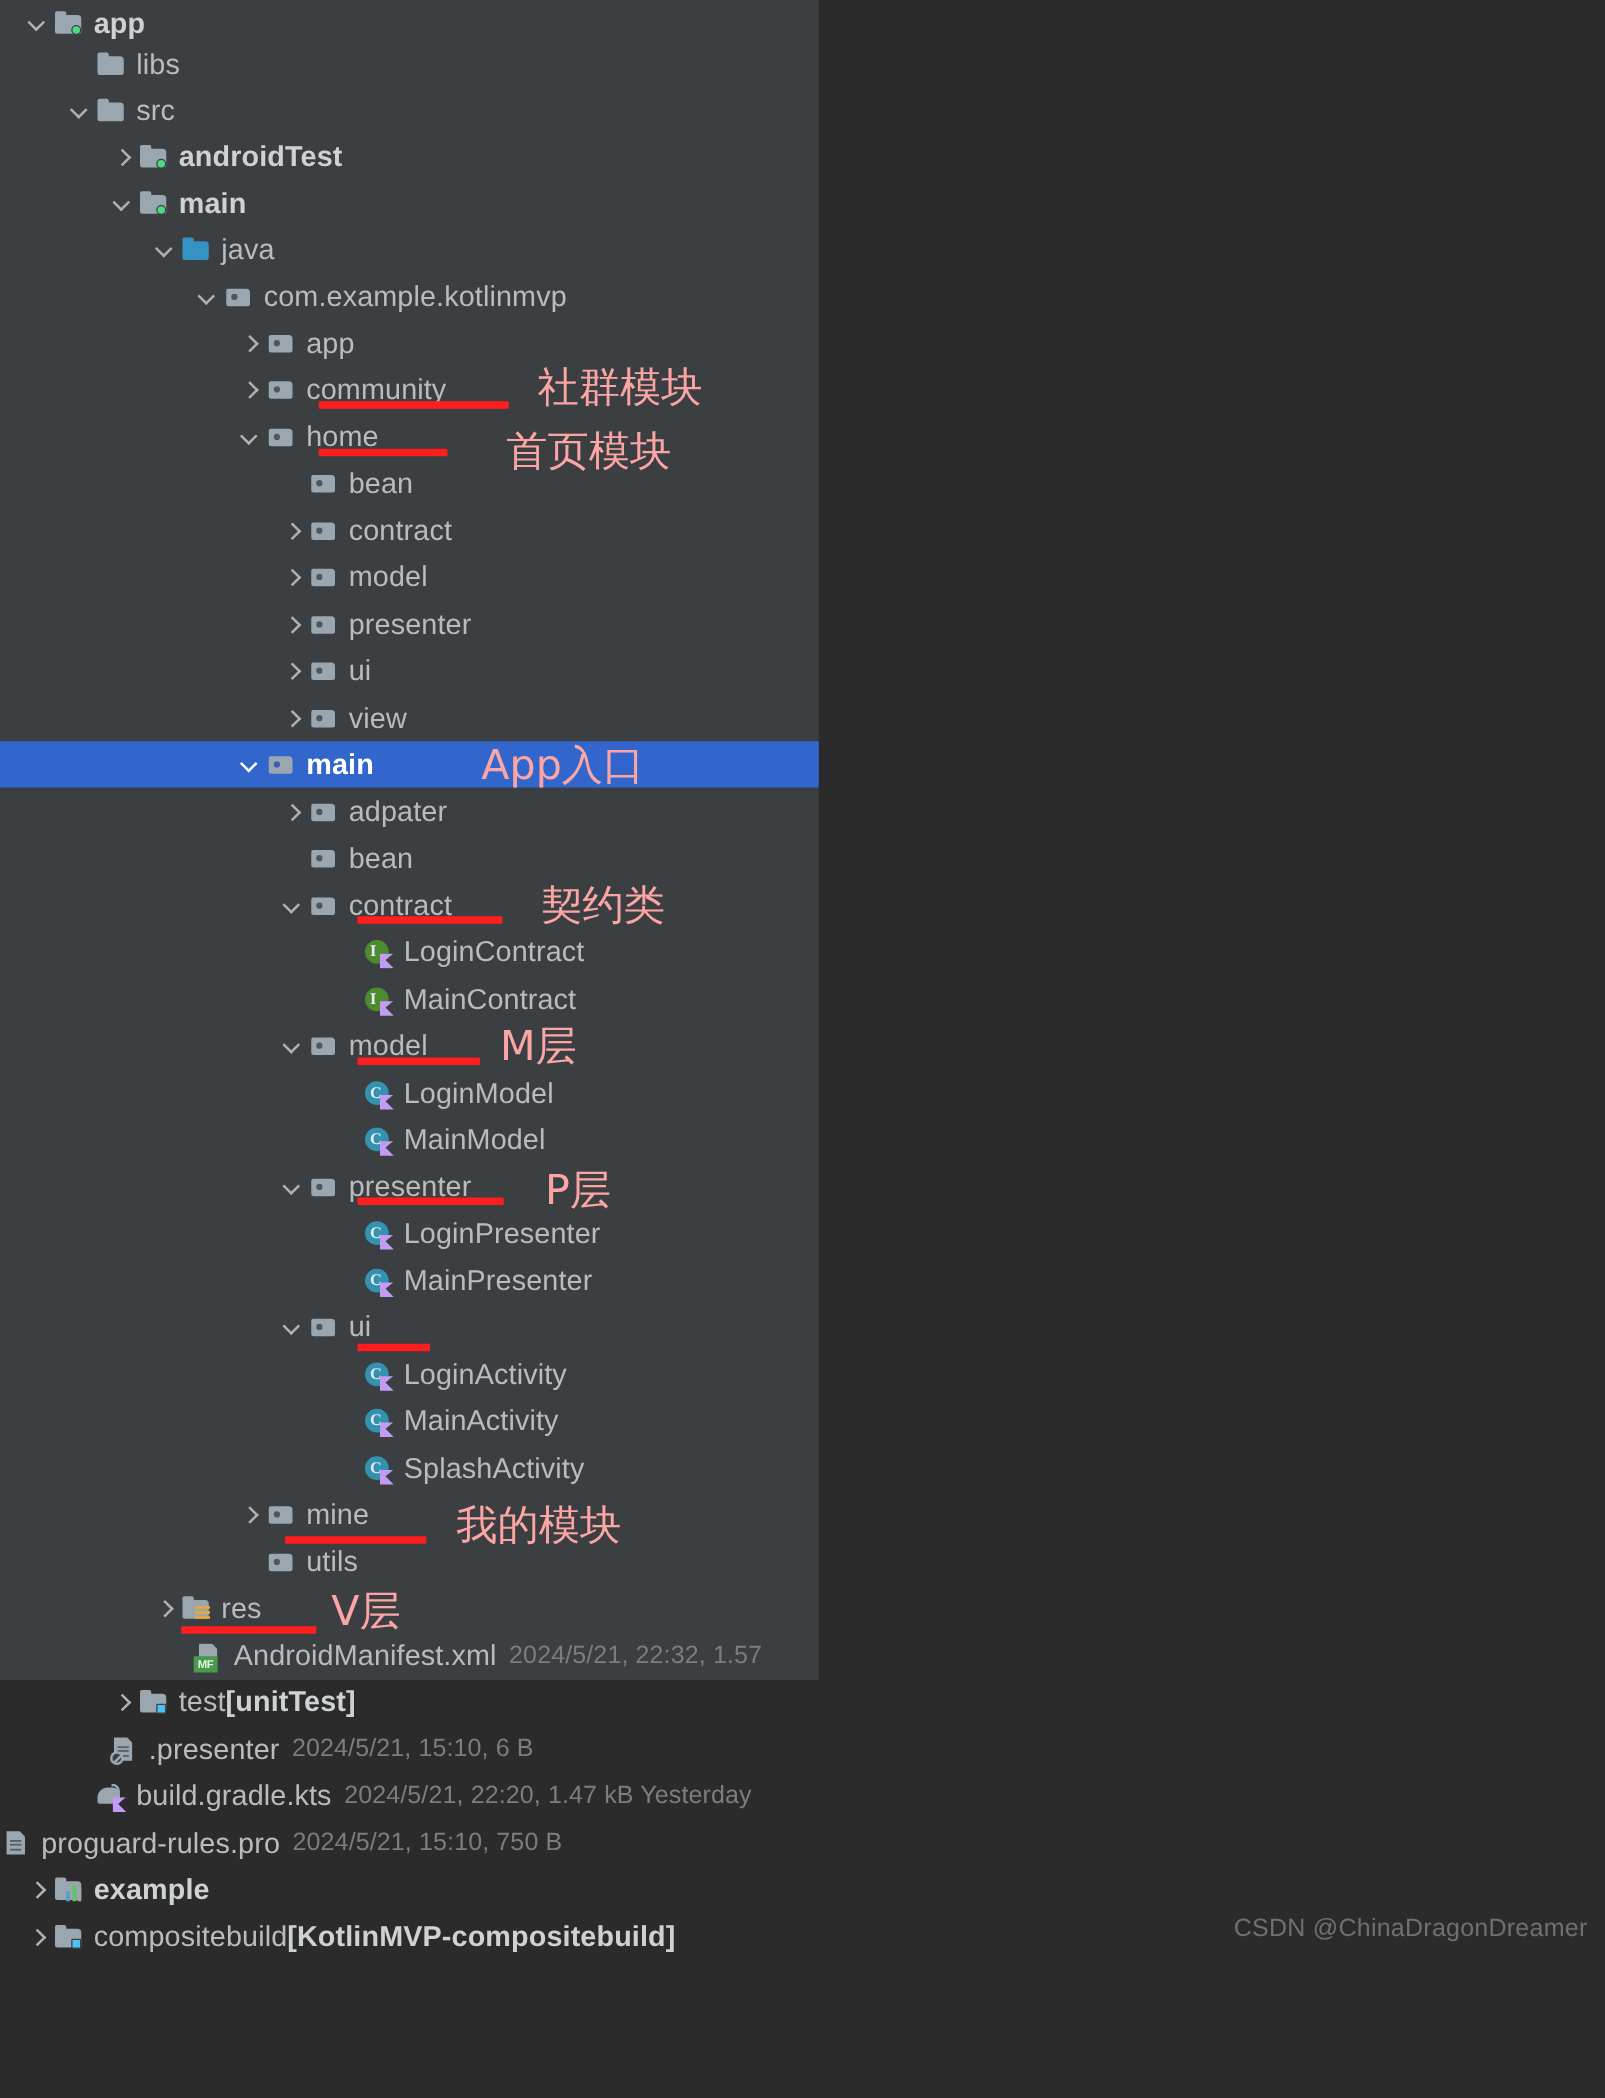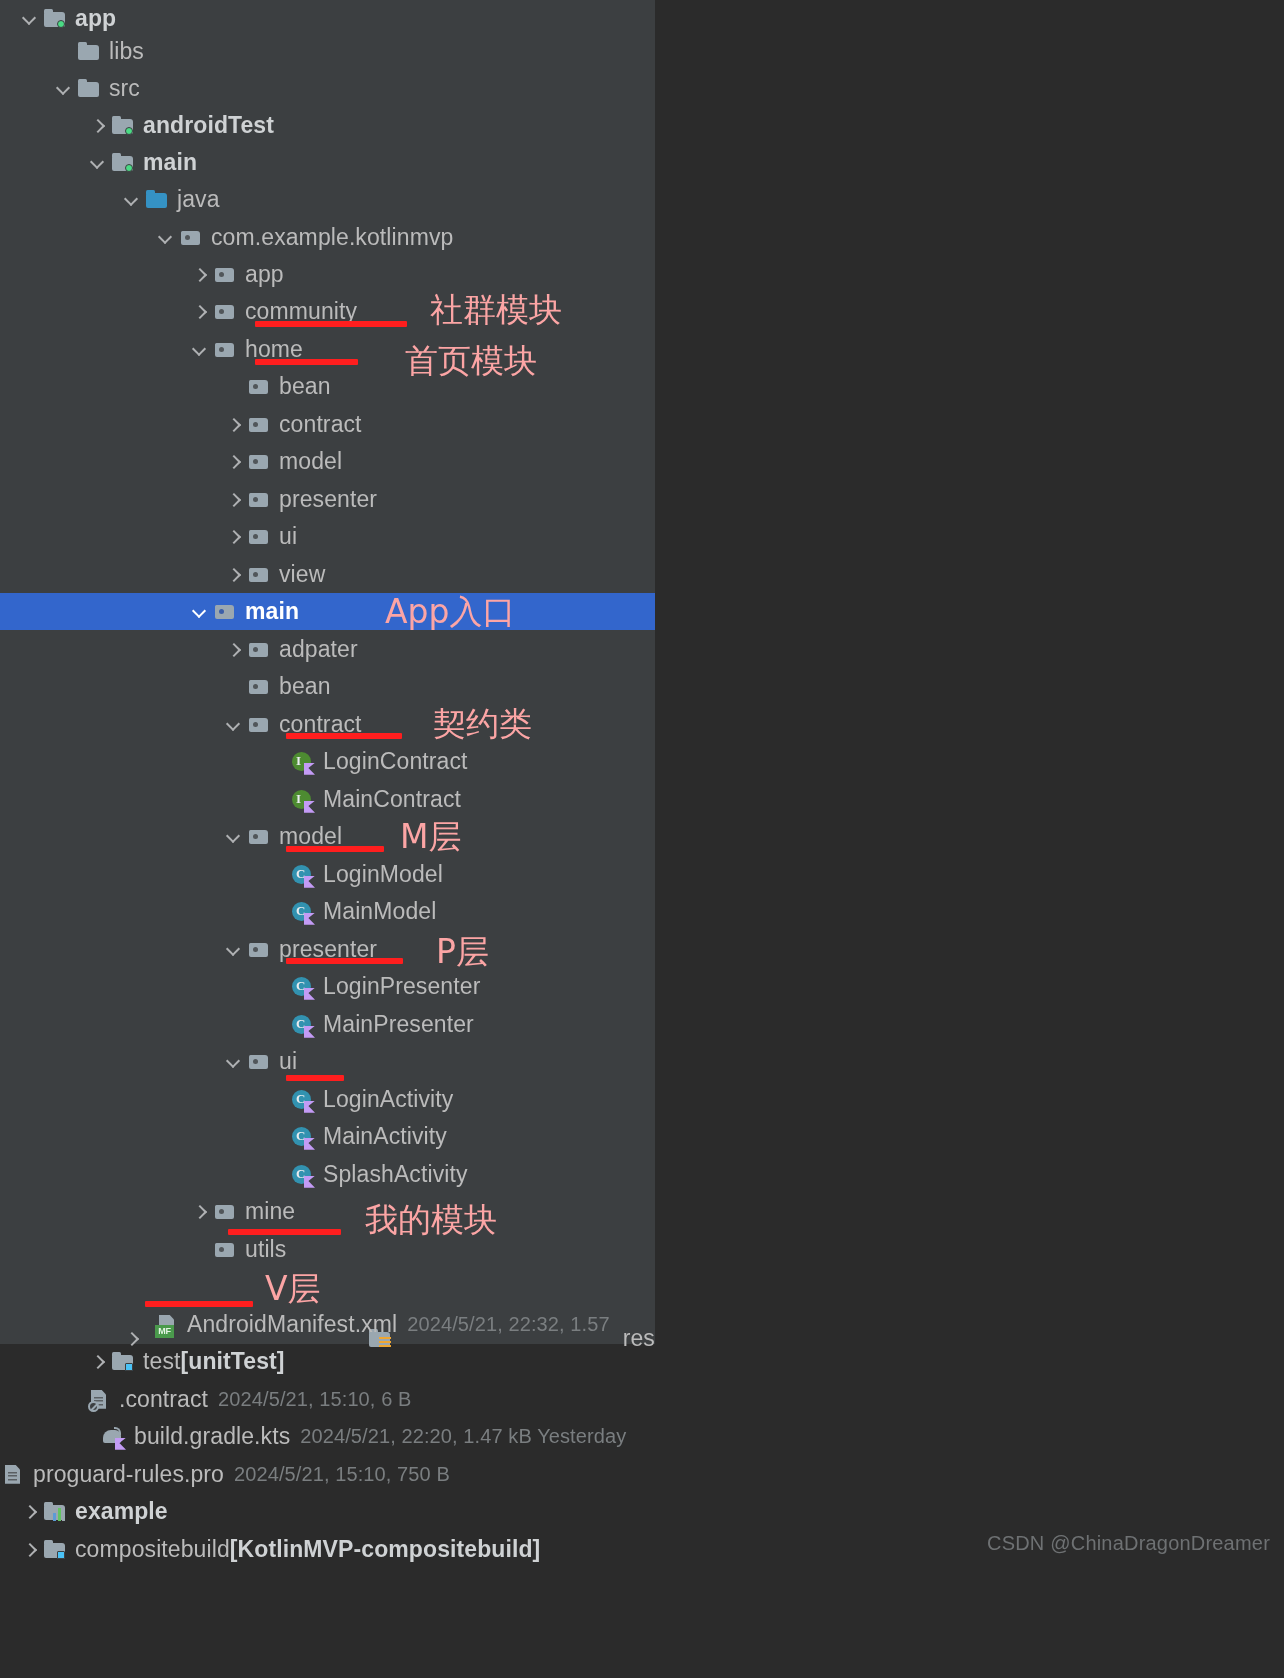--- a/index.html
+++ b/index.html
@@ -513,21 +513,21 @@
       <span class="ico pkg"></span>
       <span class="lbl">mine</span>
     </div>
 
     <div class="row" style="top:1231px; padding-left:188px;">
       <span class="chev none"></span>
       <span class="ico pkg"></span>
       <span class="lbl">utils</span>
     </div>
 
-    <div class="row" style="top:1320px; padding-left:120px;justify-content:space-between;">
+    <div class="row" style="top:1268px; padding-left:120px;">
       <span class="chev"></span>
       <span class="ico folder">
           <span class="reslines"></span>
         </span>
       <span class="lbl">res</span>
     </div>
 
     <div class="row" style="top:1306px; padding-left:154px;">
       <span class="ico file">
           <span class="mfb">MF</span>
@@ -543,25 +543,25 @@
         </span>
       <span class="lbl">test </span>
       <span class="lbl suffix">[unitTest]</span>
     </div>
 
     <div class="row" style="top:1381px; padding-left:86px;">
       <span class="ico file">
           <span class="lines"></span>
           <span class="gitb"></span>
         </span>
-      <span class="lbl">.contract</span>
+      <span class="lbl">.presenter</span>
       <span class="meta">2024/5/21, 15:10, 6 B</span>
     </div>
 
-    <div class="row" style="top:1418px; padding-left:76px;margin-left:25px;">
+    <div class="row" style="top:1418px; padding-left:76px;">
       <span class="ico gradle">
           <span class="trunk"></span>
           <span class="kbadge"></span>
         </span>
       <span class="lbl">build.gradle.kts</span>
       <span class="meta">2024/5/21, 22:20, 1.47 kB Yesterday</span>
     </div>
 
     <div class="row" style="top:1456px; ">
       <span class="ico file">

